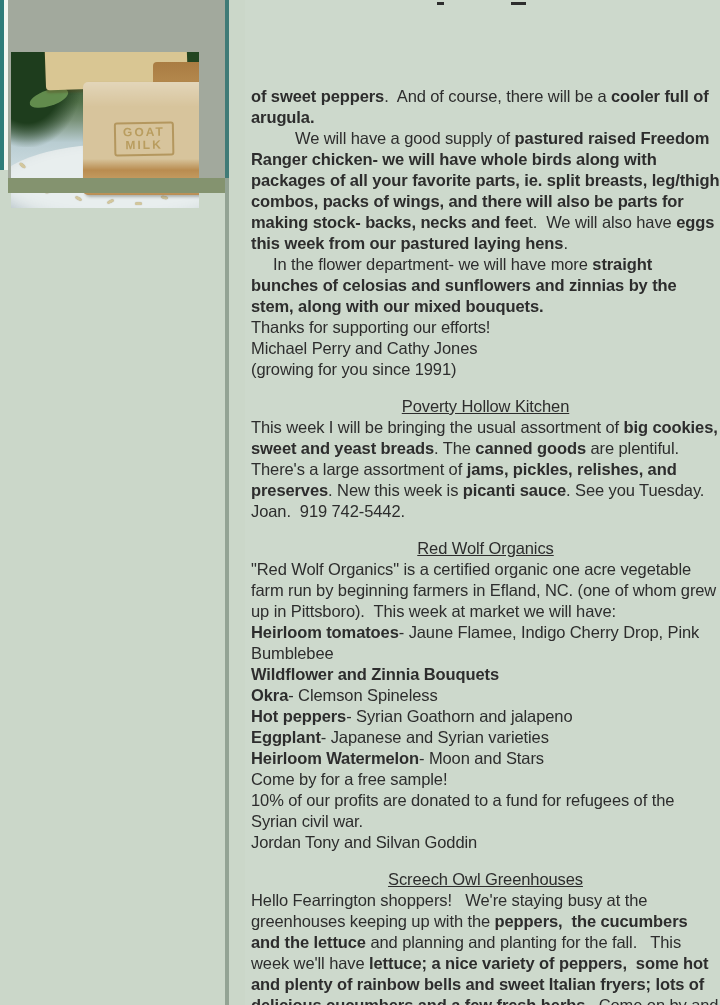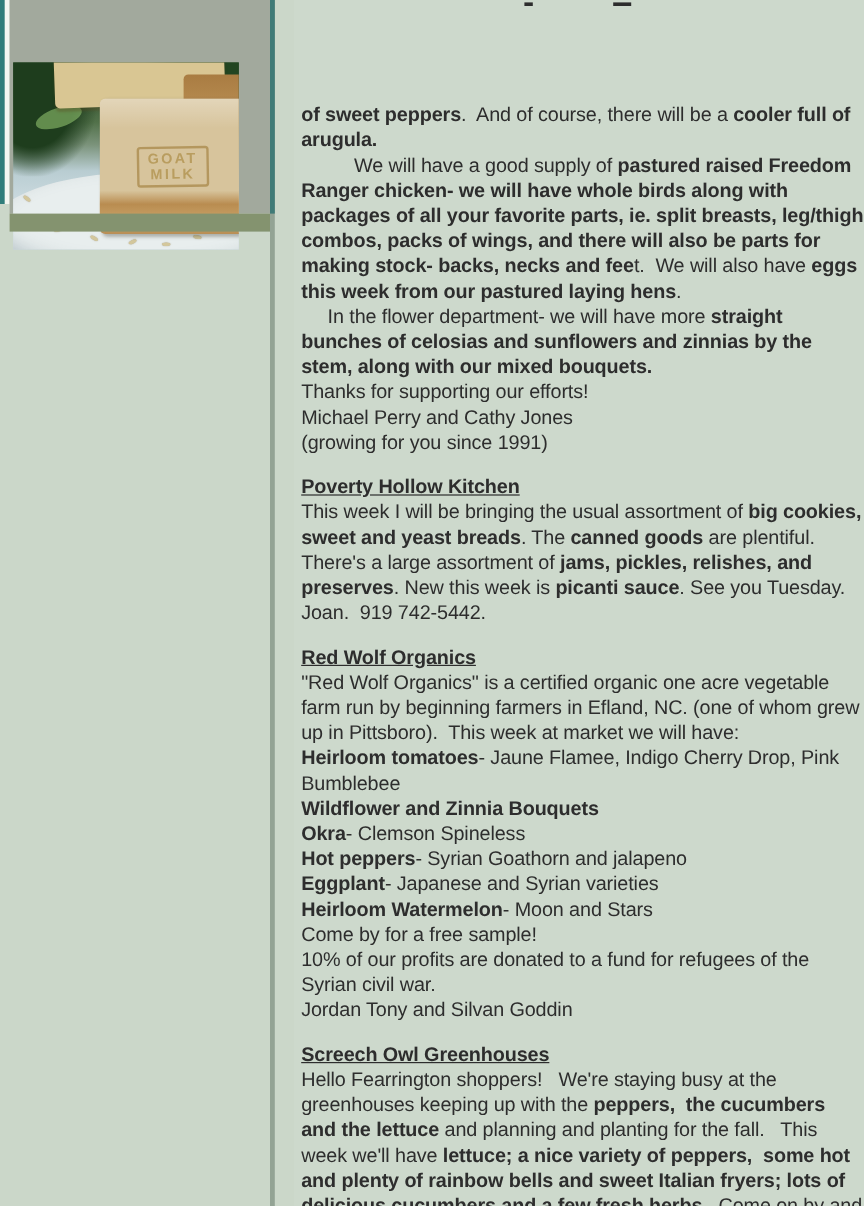--- a/index.html
+++ b/index.html
@@ -46,21 +46,21 @@
   .olive-bar{position:absolute;left:8px;top:178px;width:217px;height:15px;background:#84936f;}
   
   .divider{position:absolute;left:225px;top:0;width:4px;height:1005px;background:#93a394;}
   .divider-top{position:absolute;left:225px;top:0;width:4px;height:178px;background:#407b77;}
   
   .main{position:absolute;left:245px;top:0;width:491px;height:1005px;background:#cdd9cc;}
   .content{position:relative;margin:2px 16px 0 6px;color:#2d2d2d;
     font-size:16.5px;line-height:21px;letter-spacing:-0.1px;white-space:pre-wrap;}
   .content p{margin:0;}
   .content .spacer{height:16px;}
-  .content .heading{font-weight:bold;text-decoration:underline;}
+  .content .heading{font-weight:normal;text-decoration:underline;text-align:center;}
   .remnant{position:absolute;background:#2d2d2d;height:3px;top:0;}
   .r1{left:186px;width:7px;}
   .r2{left:260px;width:15px;}
 </style>
 </head>
 <body>
 
 <div class="page">
 
   <div class="sidebar">

